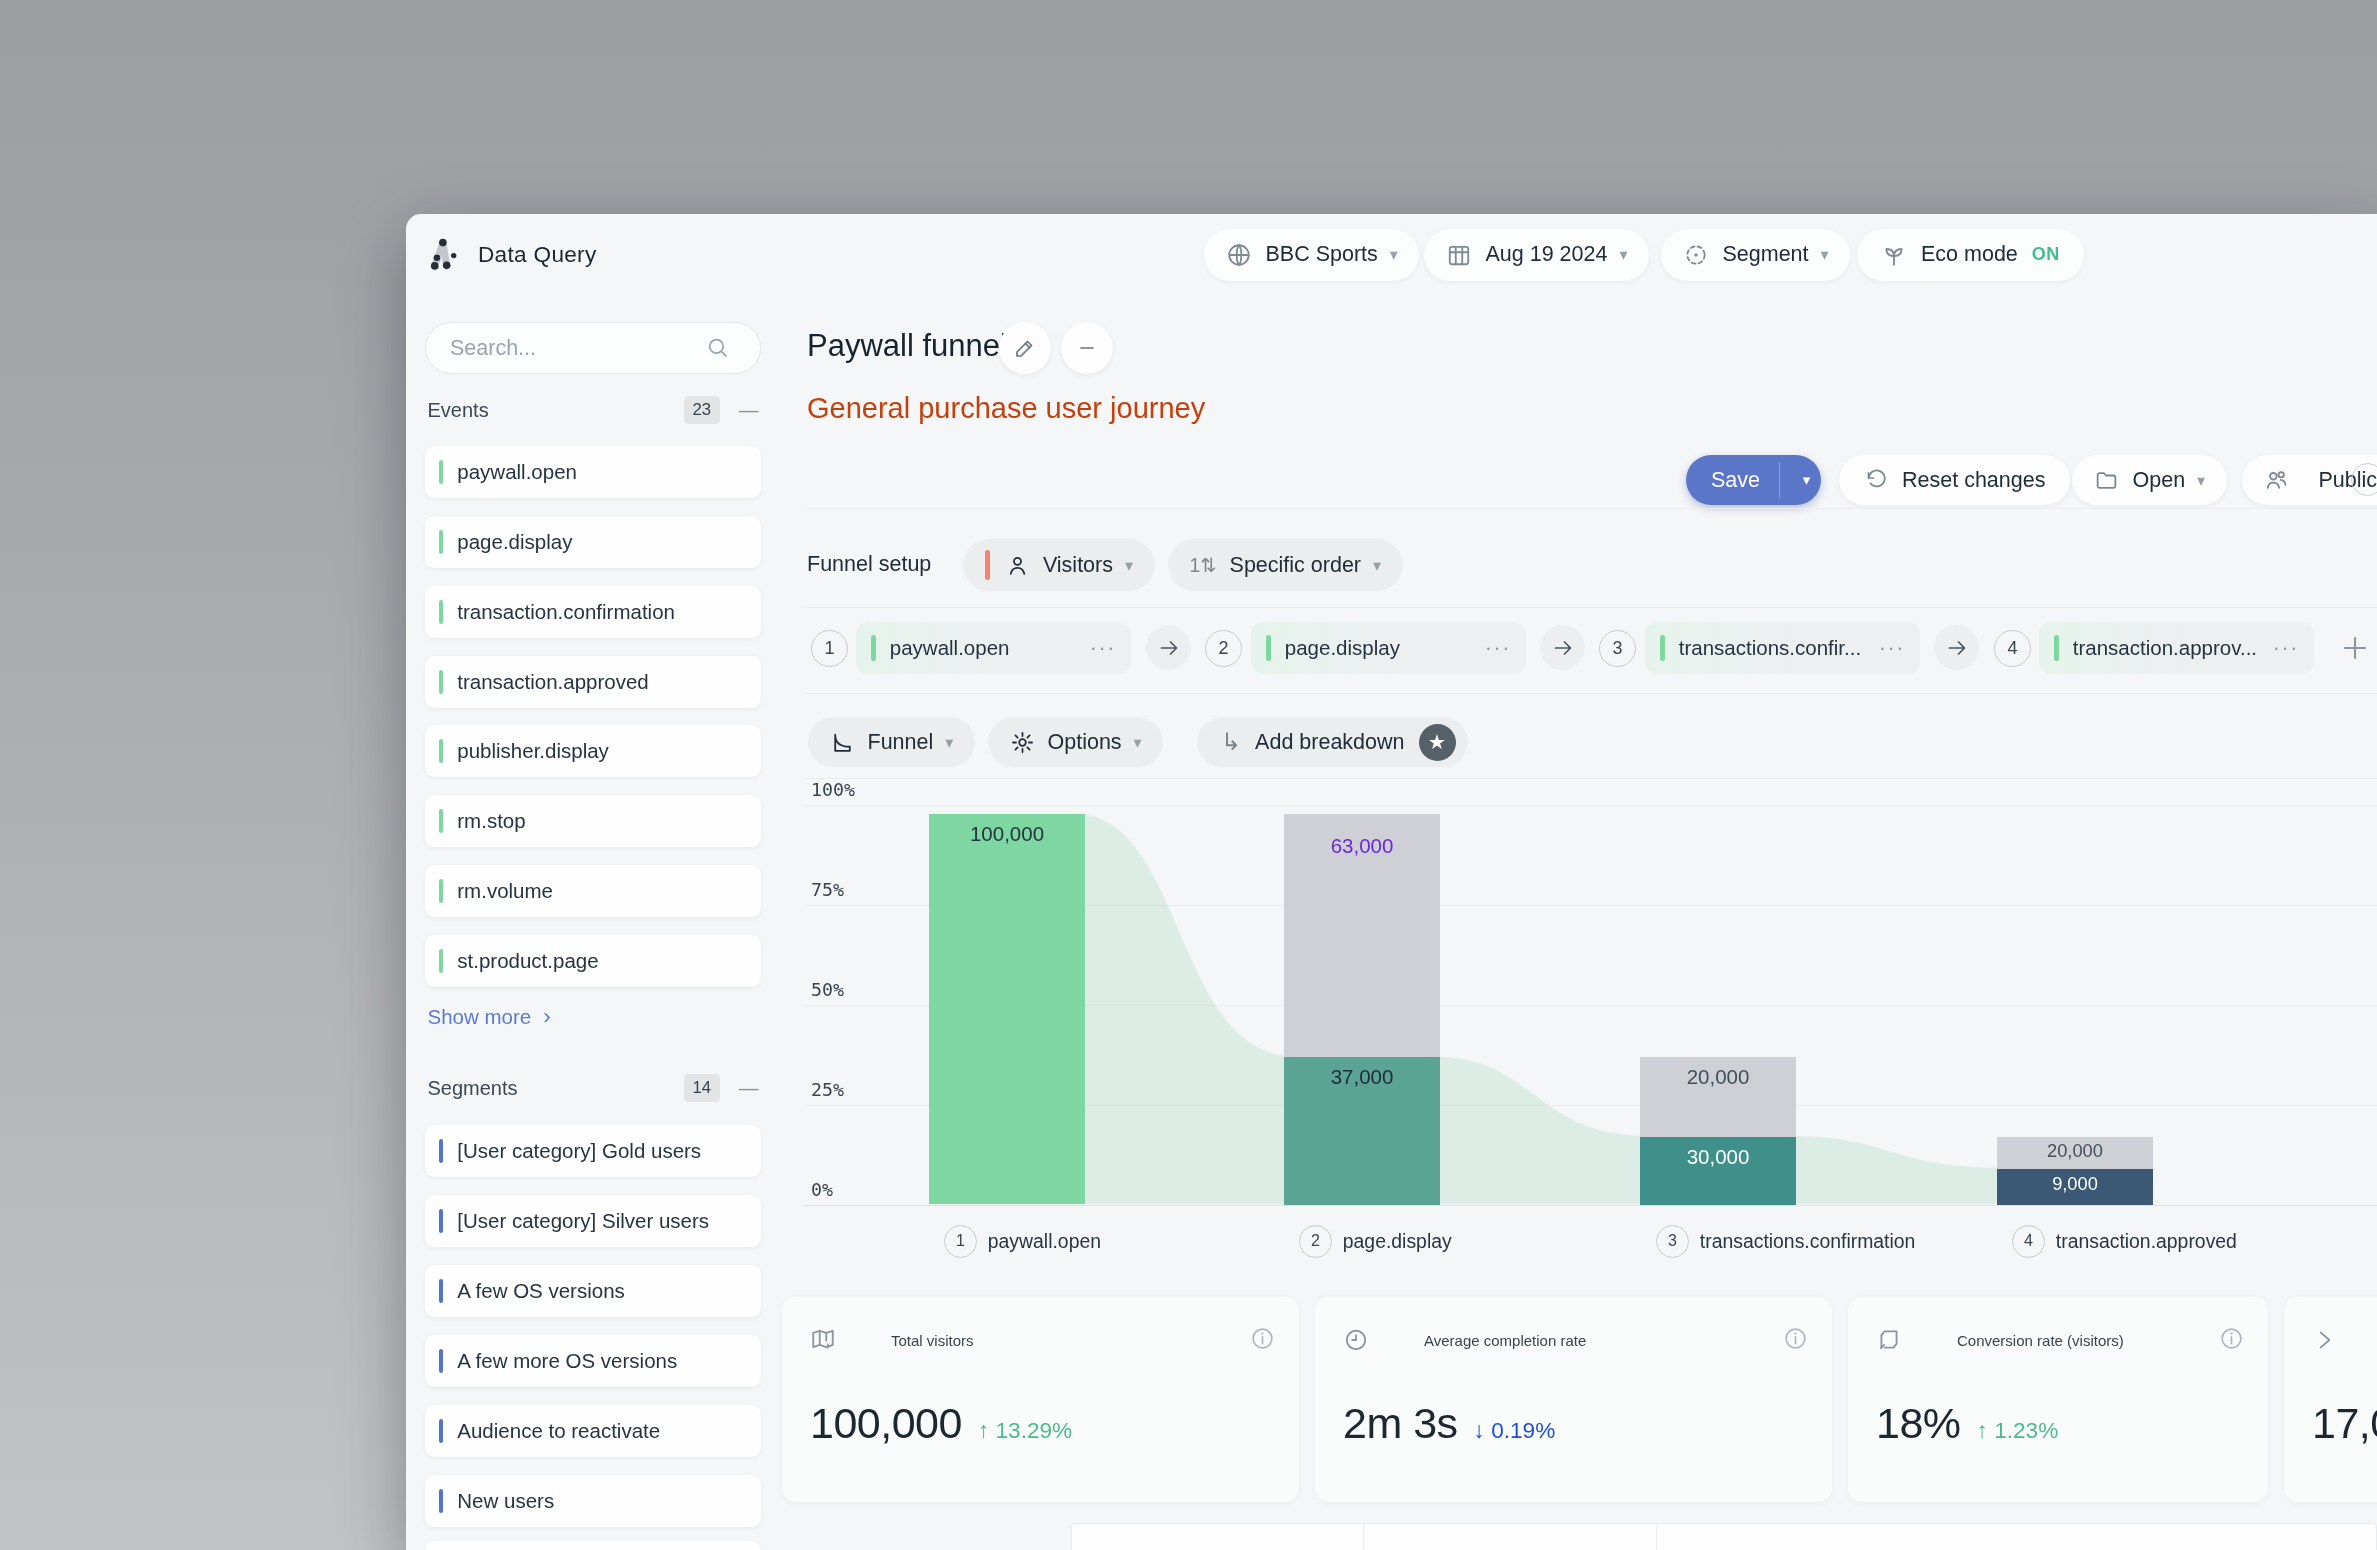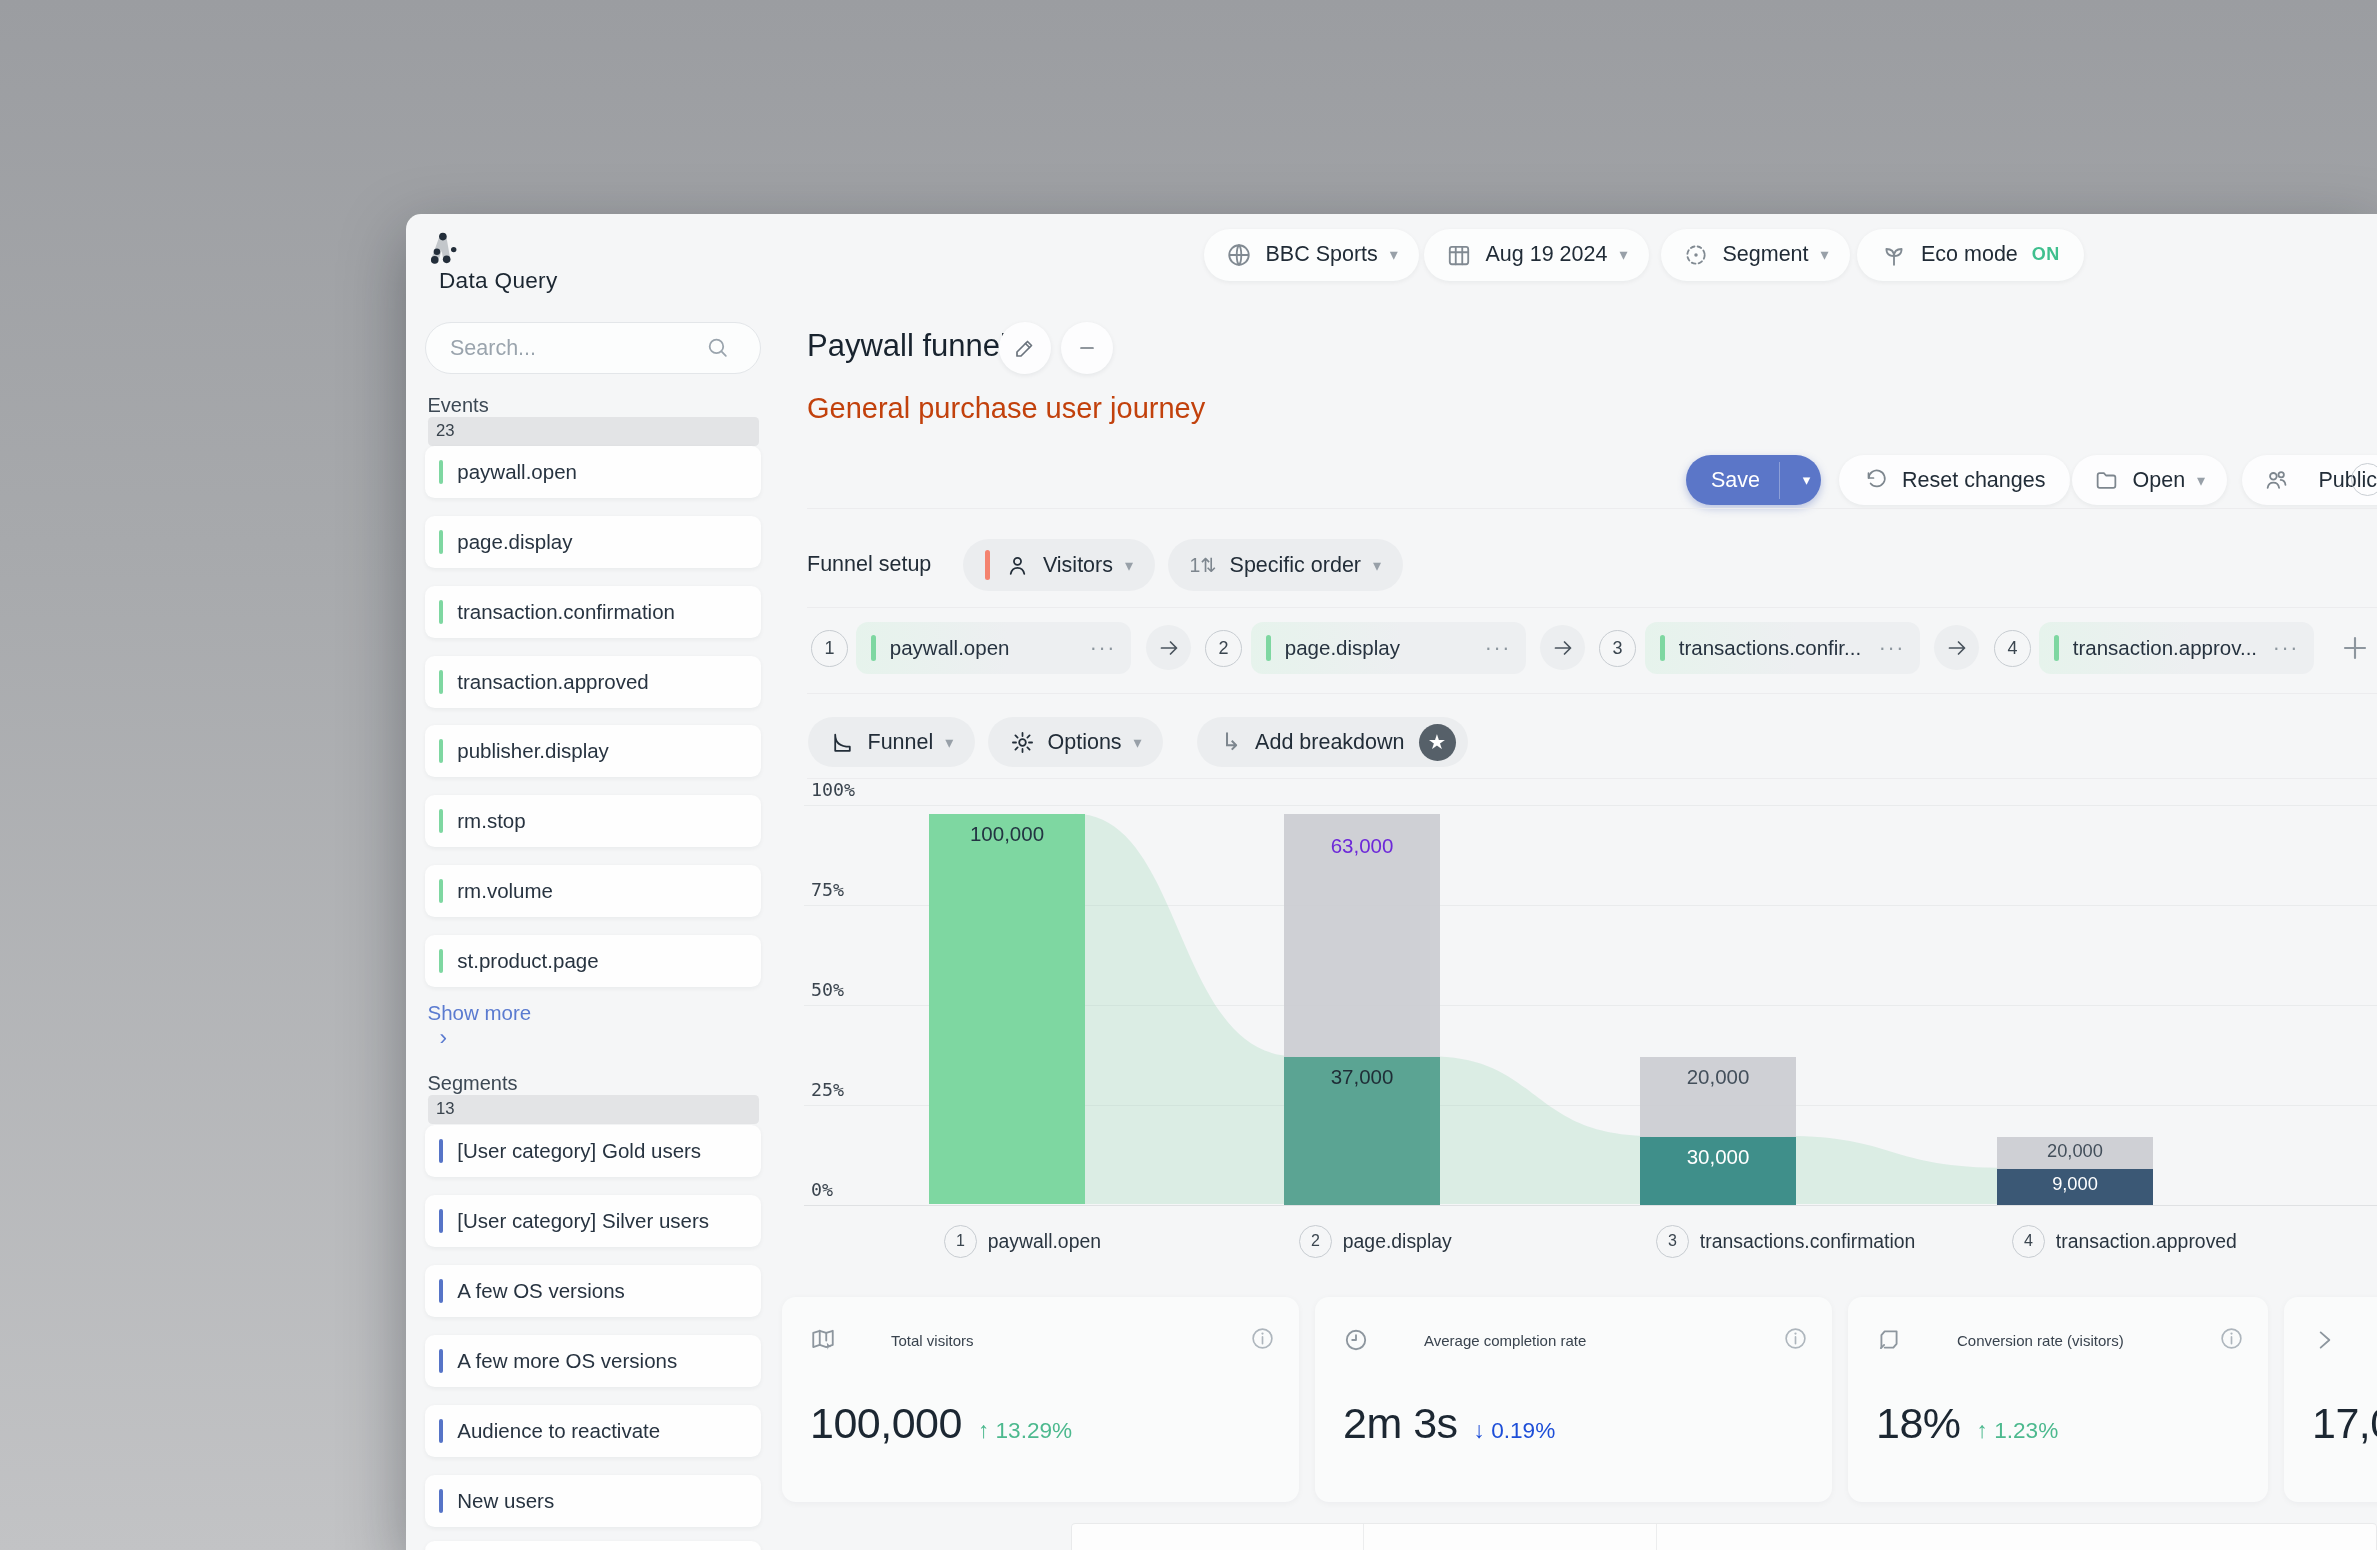--- a/index.html
+++ b/index.html
@@ -3,21 +3,21 @@
 <meta charset="utf-8">
 <style>
   html,body{margin:0;padding:0;background:#9b9da1;}
   #app{position:relative;width:2377px;height:1551px;overflow:hidden;
        background:linear-gradient(180deg,#9b9da1 0%,#a7a9ac 35%,#c2c3c5 100%);
        font-family:"Liberation Sans",sans-serif;color:#1e2935;}
   #window{position:absolute;left:406px;top:214px;width:1971px;height:1337px;
           background:#f5f6f7;border-top-left-radius:15px;overflow:hidden;
           box-shadow:0 21.5px 65px rgba(15,20,30,.35);}
   .abs{position:absolute;}
-  .row{display:flex;flex-direction:column;}
+  .row{display:flex;align-items:center;}
   
   .appname{font-size:22.6px;font-weight:500;color:#1b2631;letter-spacing:0.3px;}
   .pill{position:absolute;height:52px;border-radius:26px;background:#fcfdfd;
         box-shadow:0 1.6px 5.4px rgba(20,30,40,.06);display:flex;align-items:center;
         font-size:21.5px;color:#212c37;}
   .pill .ic{color:#818a92;display:flex;align-items:center;}
   .chev{color:#98a0a8;font-size:16px;margin-left:12px;}
   .on{color:#3fbf8e;font-weight:700;font-size:18px;letter-spacing:0.5px;margin-left:14px;}
   
   .search{position:absolute;box-sizing:border-box;width:336px;height:52px;border-radius:26px;
@@ -201,21 +201,21 @@
       </div>
 
     <div class="abs row showmore" style="left:21.5px;top:787px;height:32px;">
       <span>Show more</span>
       <span style="margin-left:12px;font-size:22.6px;">›</span>
     </div>
 
     <div class="abs row" style="left:21.5px;top:858px;width:331px;height:32px;">
       <span class="sechead">Segments</span>
       <span style="flex:1"></span>
-      <span class="badge">13</span>
+      <span class="badge">14</span>
       <span class="collapse" style="margin-left:19.4px;">—</span>
     </div>
     <div id="segments-list">
         <div class="sideitem" style="top: 911px;">
           <div class="sidebar-bar" style="background: rgb(86, 116, 199);"></div>
           <div class="txt">[User category] Gold users</div>
         </div>
         <div class="sideitem" style="top: 981px;">
           <div class="sidebar-bar" style="background: rgb(86, 116, 199);"></div>
           <div class="txt">[User category] Silver users</div>

